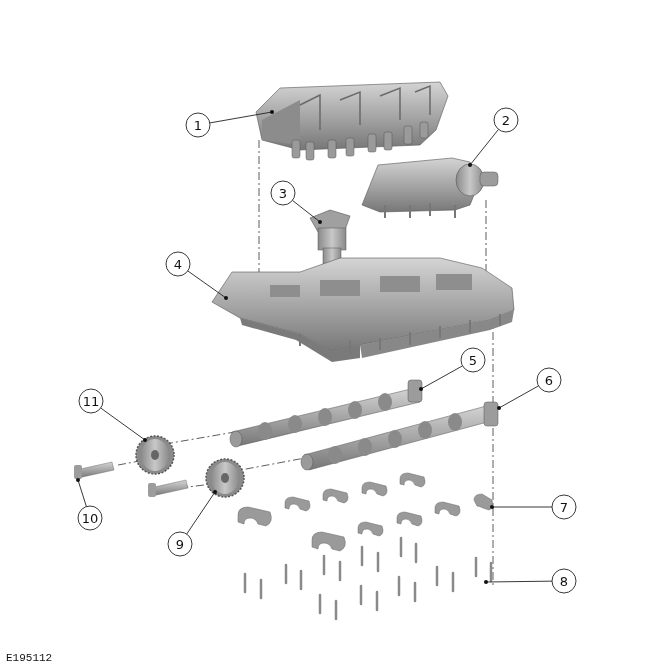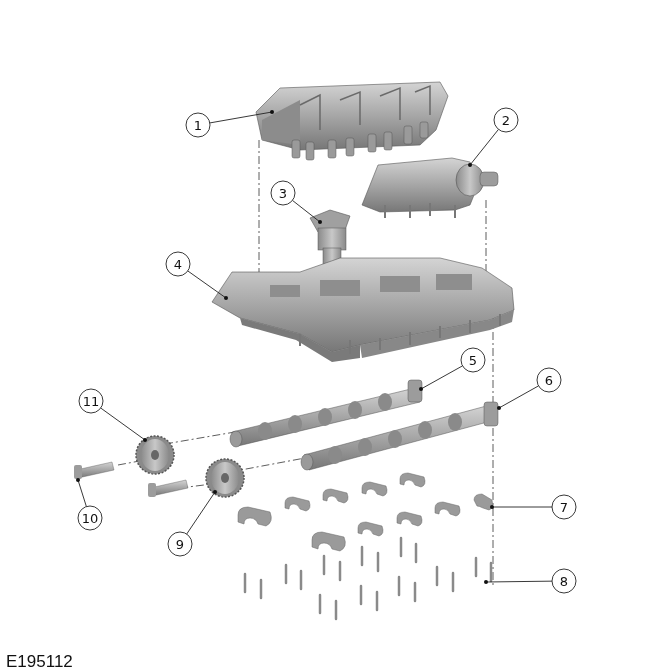--- a/index.html
+++ b/index.html
@@ -1,19 +1,19 @@
 <!DOCTYPE html>
 <html><head>
   <meta charset="utf-8">
   <style>
     html, body { margin: 0; padding: 0; background: #ffffff; }
     body { width: 672px; height: 672px; position: relative; overflow: hidden; font-family: "DejaVu Sans", sans-serif; }
     #stage { position: absolute; left: 0; top: 0; width: 672px; height: 672px; }
     .callout-label { font-family: "DejaVu Sans", sans-serif; font-size: 13px; fill: #111; }
-    #fig-id { position: absolute; left: 6px; top: 652px; font-size: 17px; color: #111; font-family: Liberation Sans, sans-serif; }
+    #fig-id { position: absolute; left: 6px; top: 652px; font-size: 11px; color: #111; font-family: Liberation Mono, monospace; }
   </style>
 </head>
 <body>
 
 <svg id="stage" viewBox="0 0 672 672" xmlns="http://www.w3.org/2000/svg">
   <defs>
     <linearGradient id="metal" x1="0" y1="0" x2="0" y2="1">
       <stop offset="0" stop-color="#d4d4d4"></stop>
       <stop offset="0.5" stop-color="#a6a6a6"></stop>
       <stop offset="1" stop-color="#777777"></stop>

